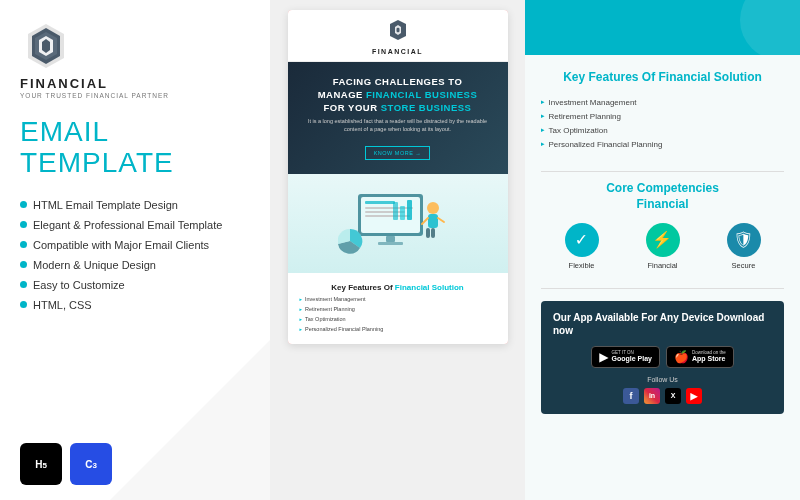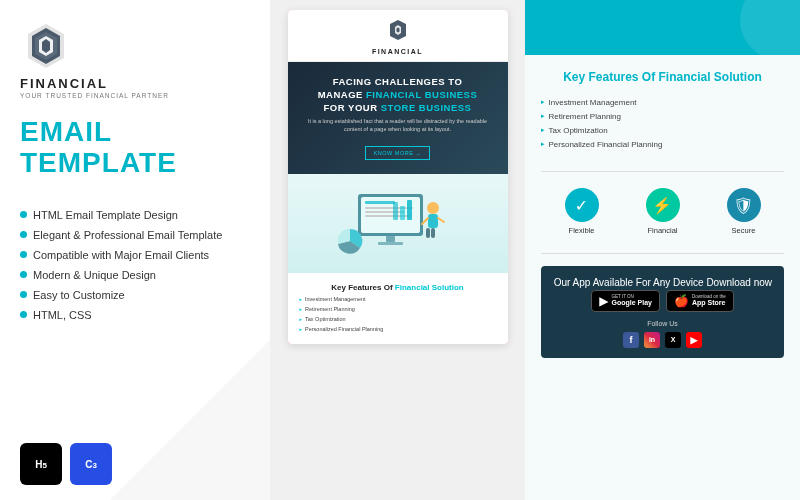--- a/index.html
+++ b/index.html
@@ -56,24 +56,24 @@
 
     .logo-sub {
       font-size: 6.5px;
       color: #777;
       letter-spacing: 1px;
       margin-top: 1px;
     }
 
     .email-template-title {
       font-size: 28px;
-      font-weight: 700;
+      font-weight: 400;
       color: #00b5c8;
       line-height: 1.1;
-      margin: 8px 0 30px 0;
+      margin: 8px 0 20px 0;
       text-transform: uppercase;
       letter-spacing: 1px;
     }
 
     .feature-list {
       list-style: none;
       flex: 1;
       z-index: 1;
       position: relative;
     }
@@ -360,24 +360,24 @@
     .app-section {
       background: #1a3a4a;
       border-radius: 4px;
       padding: 10px 12px;
       color: #fff;
       margin-top: 4px;
     }
 
     .app-section-title {
       font-size: 10px;
-      font-weight: 400;
-      text-align: right;
+      font-weight: 700;
+      text-align: left;
       line-height: 1.35;
-      margin-bottom: 0;
+      margin-bottom: 8px;
     }
 
     .app-badges {
       display: flex;
       gap: 6px;
       justify-content: center;
       margin-bottom: 8px;
     }
 
     .app-badge {
@@ -561,20 +561,23 @@
     <ul class="right-feature-list">
     <li>Investment Management</li>
         <li>Retirement Planning</li>
         <li>Tax Optimization</li>
         <li>Personalized Financial Planning</li>
       </ul>
 
     <div class="right-divider"></div>
 
     <div class="core-competencies">
+      <div class="right-section-title">
+        <span>Core Competencies</span><br><span style="color:#00b5c8;">Financial</span>
+      </div>
       <div class="competency-icons">
         <div class="comp-item">
           <div class="comp-icon-circle" style="background:#00b5c8;">✓</div>
           <div class="comp-label">Flexible</div>
         </div>
         <div class="comp-item">
           <div class="comp-icon-circle" style="background:#00c8a0;">⚡</div>
           <div class="comp-label">Financial</div>
         </div>
         <div class="comp-item">

